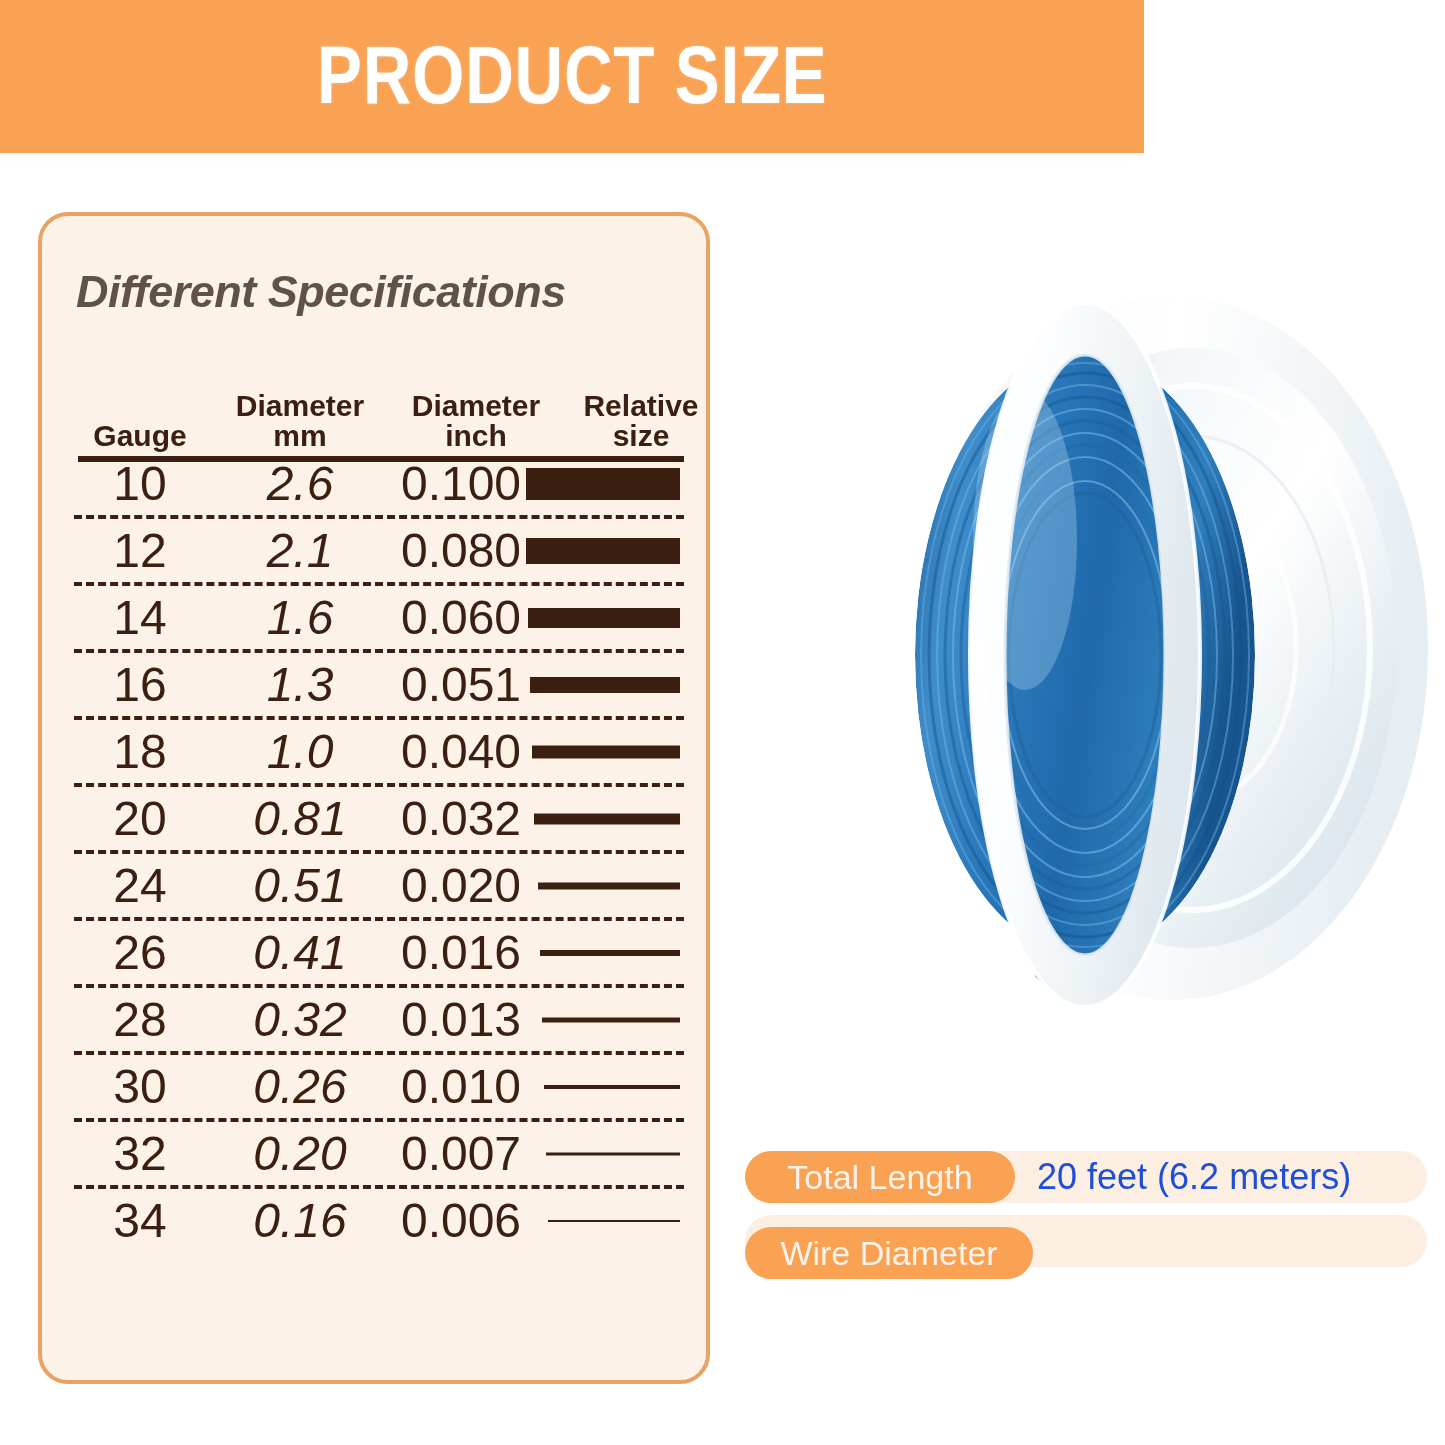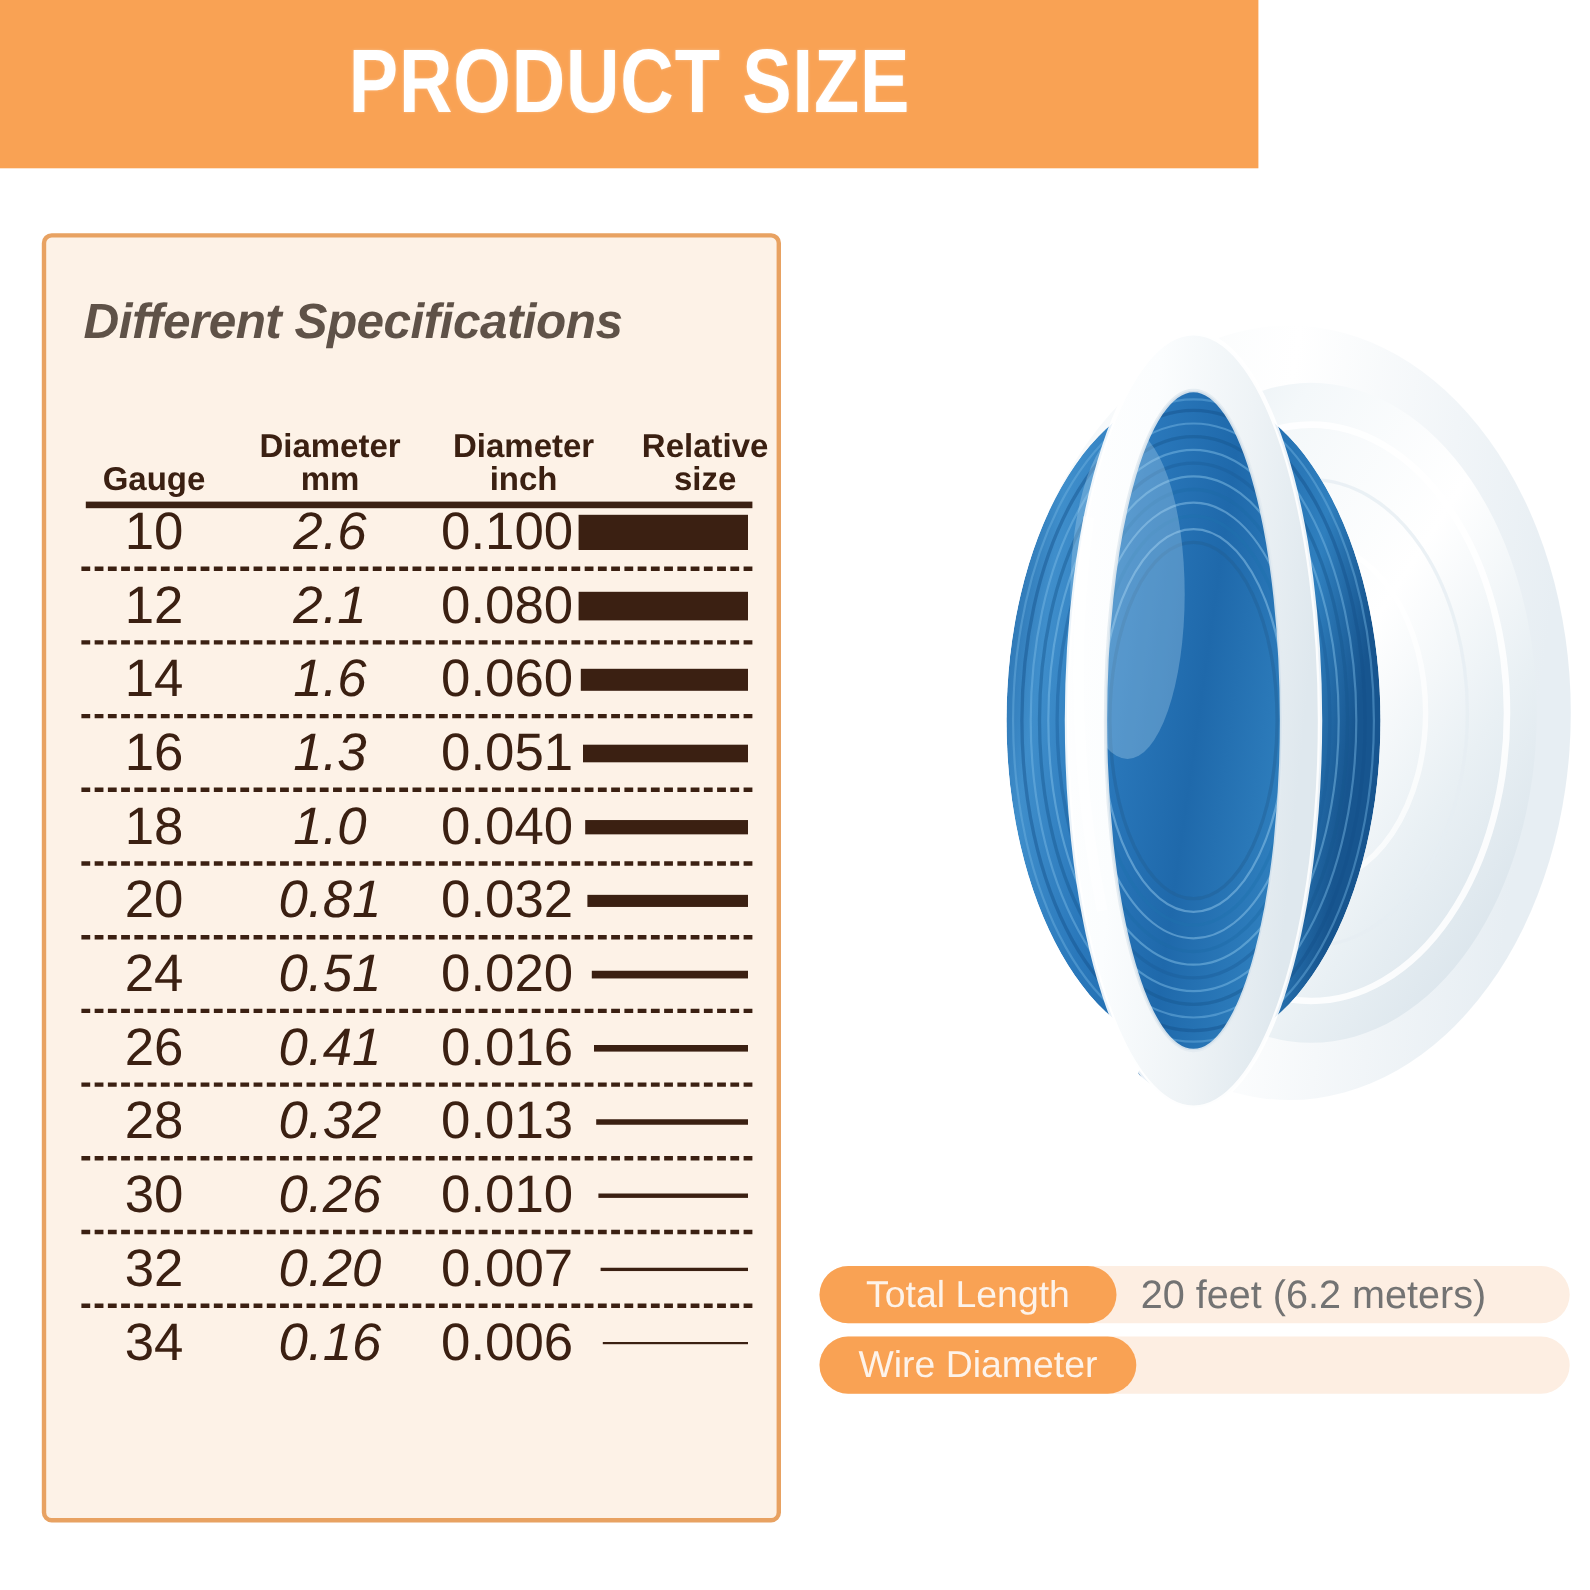--- a/index.html
+++ b/index.html
@@ -42,21 +42,21 @@
   
   #spec-card {
     position: absolute;
     left: 38px;
     top: 212px;
     width: 672px;
     height: 1172px;
     box-sizing: border-box;
     background: #fdf2e7;
     border: 4px solid #e8a262;
-    border-radius: 9px;
+    border-radius: 30px;
   }
 
   #card-title {
     position: absolute;
     left: 34px;
     top: 50px;
     width: 610px;
     font-size: 45px;
     font-weight: bold;
     font-style: italic;
@@ -169,26 +169,26 @@
     box-sizing: border-box;
     white-space: nowrap;
   }
   .spec-value {
     position: absolute;
     top: 0;
     height: 52px;
     display: flex;
     align-items: center;
     font-size: 36px;
-    color: #737373;
+    color: #1d4ed8;
     white-space: nowrap;
   }
   #spec-row-0 .spec-pill  { width: 270px; }
   #spec-row-0 .spec-value { left: 292px; }
-  #spec-row-1 .spec-pill  { width: 288px; }
+  #spec-row-1 .spec-pill  { width: 288px; margin-top: 12px; }
   #spec-row-1 .spec-value { left: 298px; }
 </style>
 </head>
 <body>
 
 <div id="header-banner">
   <div id="header-title">PRODUCT SIZE</div>
 </div>
 
 <div id="spec-card">

